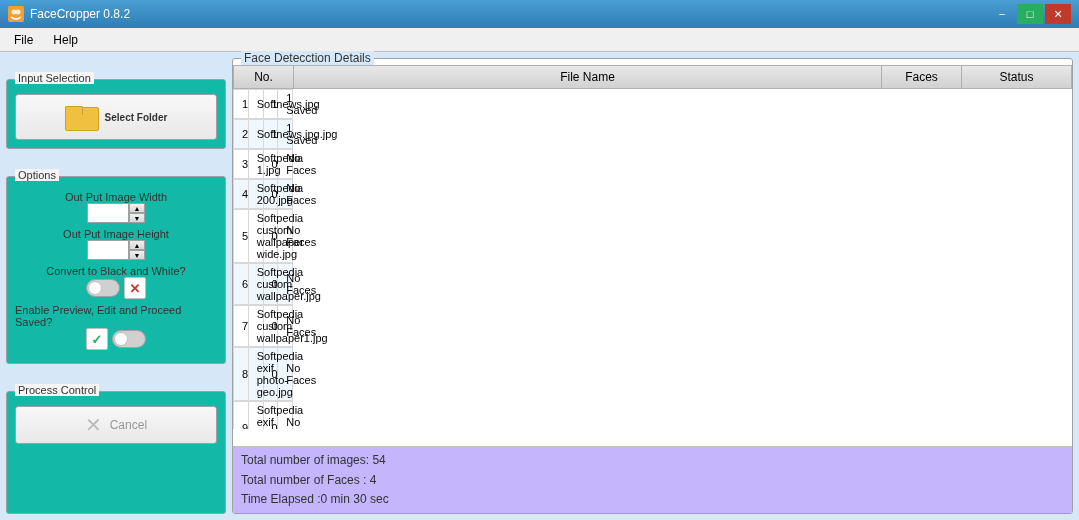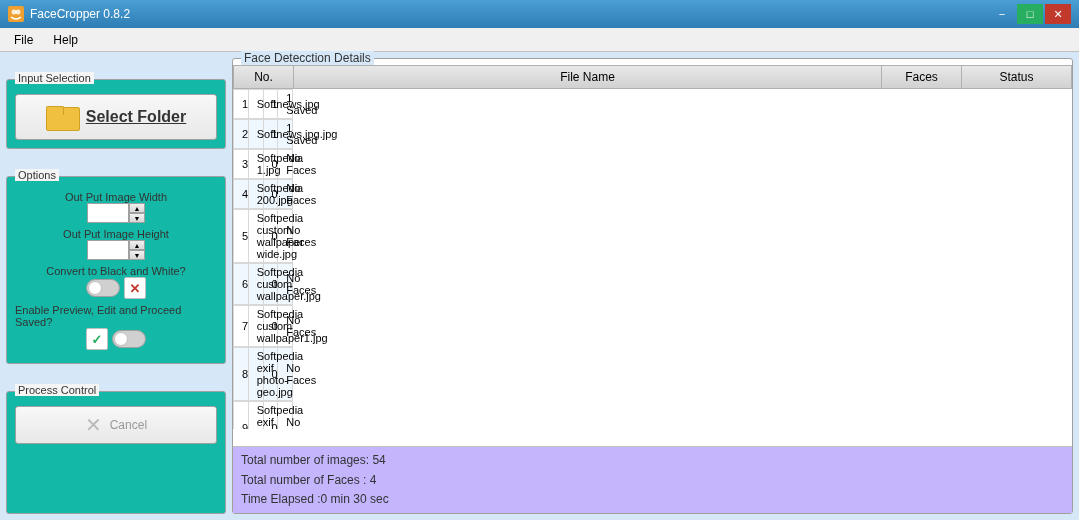--- a/index.html
+++ b/index.html
@@ -102,21 +102,21 @@
     .folder-icon::after {
       content: '';
       position: absolute;
       top: 3px; left: 0;
       width: 16px; height: 8px;
       background: #f0c040;
       border-radius: 2px 2px 0 0;
       border: 1px solid #d0a020;
       border-bottom: none;
     }
-    .folder-label { font-size: 16px; font-weight: bold; color: #333; text-decoration: underline; }
+    .folder-label { font-size: 10px; font-weight: bold; color: #333; }
     .folder-path { font-size: 11px; color: #333; padding: 2px; }
 
     
     .options-row {
       display: flex;
       align-items: center;
       justify-content: space-between;
       margin-bottom: 5px;
       flex-direction: column;
     }

